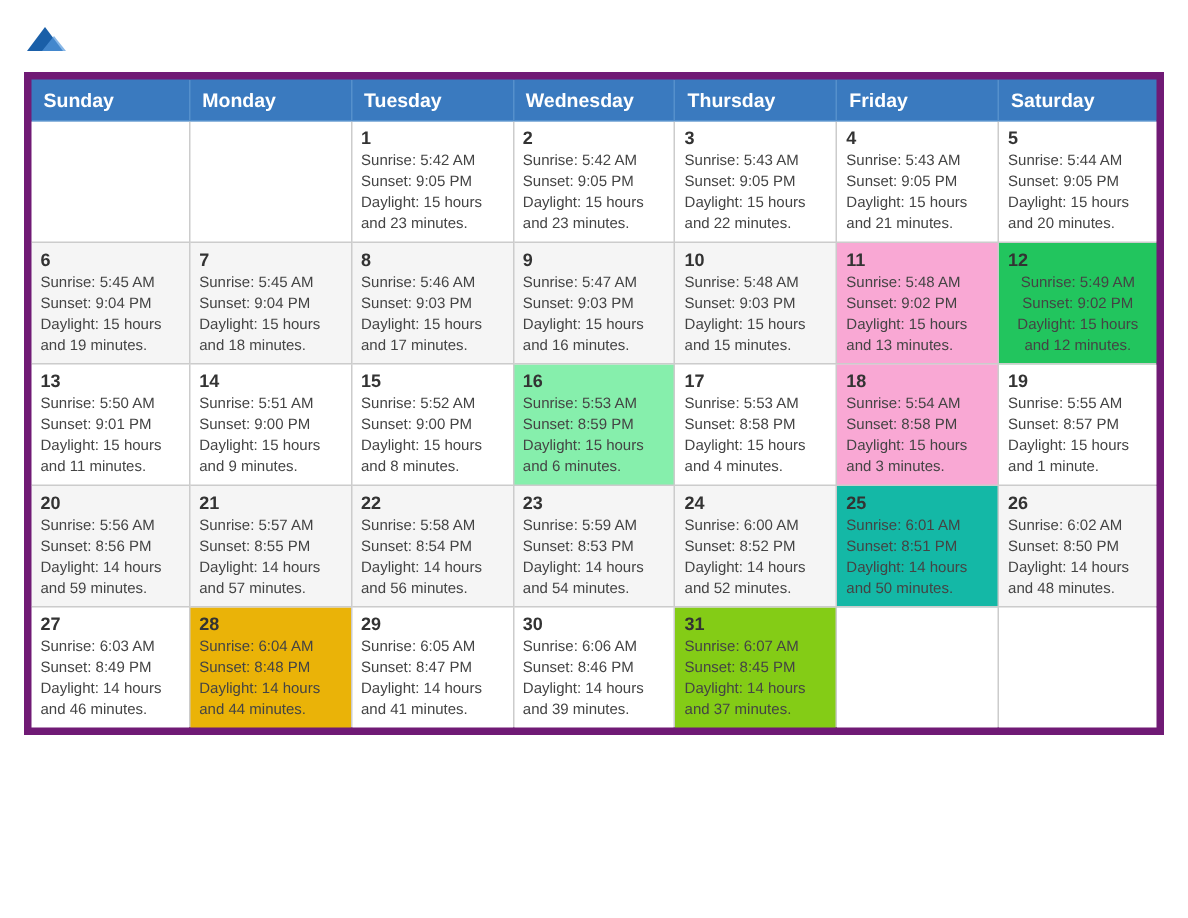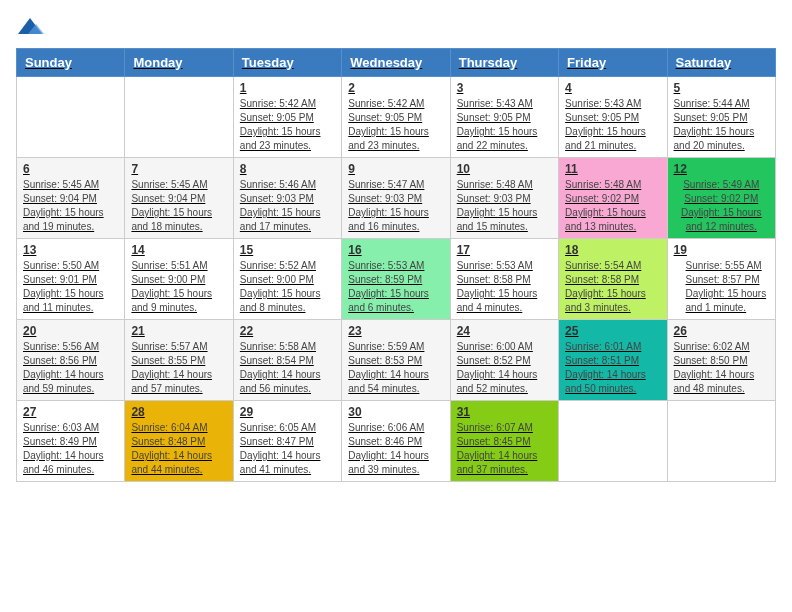--- a/index.html
+++ b/index.html
@@ -46,22 +46,21 @@
       font-weight: bold;
       color: #333;
     }
     .subtitle {
       font-size: 15px;
       color: #333;
     }
     .calendar {
       width: 100%;
       border-collapse: collapse;
-      border: 1px solid #701a75;
-      text-decoration: underline;
+      border: 5px solid #701a75;
     }
     .calendar th {
       background-color: #3a7abf;
       color: #fff;
       font-size: 13px;
       font-weight: bold;
       padding: 6px 8px;
       text-align: left;
       border: 1px solid #5590cc;
     }
@@ -230,29 +229,29 @@
           <div class="day-info" style="white-space: pre-line;">Sunrise: 5:53 AM
 Sunset: 8:59 PM
 Daylight: 15 hours and 6 minutes.</div>
         </td>
         <td style="background: rgb(255, 255, 255);">
           <div class="day-number">17</div>
           <div class="day-info" style="white-space: pre-line;">Sunrise: 5:53 AM
 Sunset: 8:58 PM
 Daylight: 15 hours and 4 minutes.</div>
         </td>
-        <td style="background: #bef264;">
+        <td style="background: #f9a8d4;">
           <div class="day-number">18</div>
           <div class="day-info" style="white-space: pre-line;">Sunrise: 5:54 AM
 Sunset: 8:58 PM
 Daylight: 15 hours and 3 minutes.</div>
         </td>
         <td style="background: rgb(255, 255, 255);">
           <div class="day-number">19</div>
-          <div class="day-info" style="white-space: pre-line; margin-left: 12px;">Sunrise: 5:55 AM
+          <div class="day-info" style="white-space: pre-line;">Sunrise: 5:55 AM
 Sunset: 8:57 PM
 Daylight: 15 hours and 1 minute.</div>
         </td>
       </tr>
       <tr>
         <td style="background: rgb(245, 245, 245);">
           <div class="day-number">20</div>
           <div class="day-info" style="white-space: pre-line;">Sunrise: 5:56 AM
 Sunset: 8:56 PM
 Daylight: 14 hours and 59 minutes.</div>

